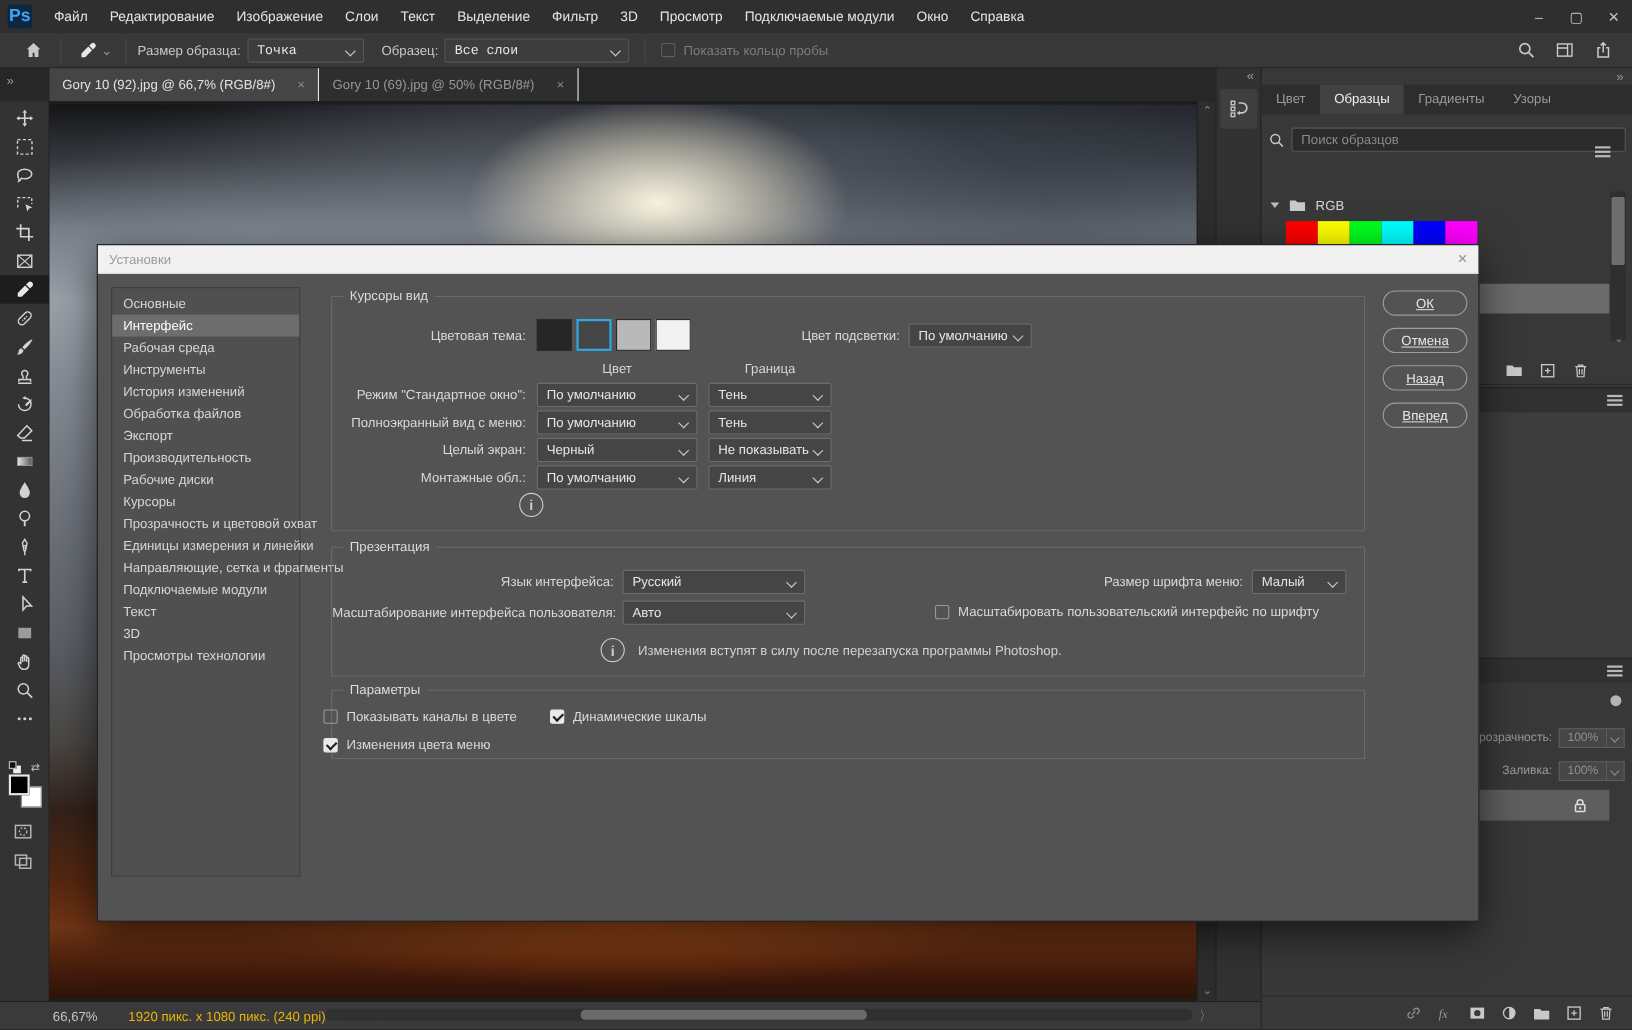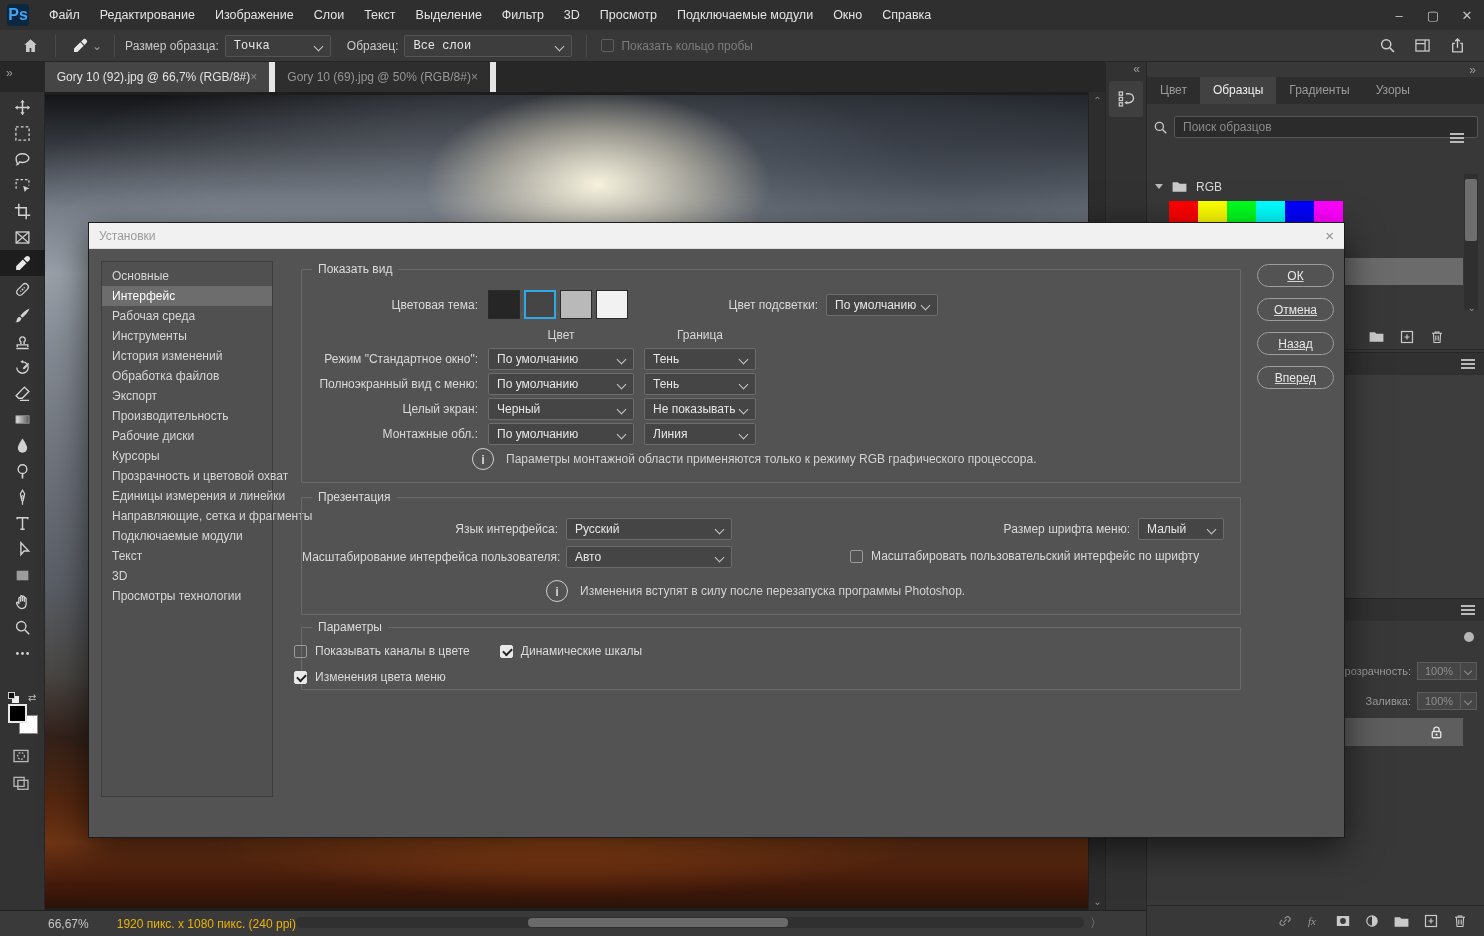--- a/index.html
+++ b/index.html
@@ -27,21 +27,21 @@
   .cb.checked { background:#e9e9e9; border-color:#e9e9e9; }
   .cb.checked::after { content:""; position:absolute; left:2px; top:2.5px; width:7px; height:4px; border-left:2px solid #222; border-bottom:2px solid #222; transform:rotate(-45deg); }
   .cb.dim { border-color:#5d5d5d; }
   .dim-text { color:#7c7c7c; }
 
   
   #tabsbar { left:0; top:62px; width:1105px; height:30px; background:#272727; display:flex; align-items:flex-end; }
   .chevr { color:#9a9a9a; font-size:12px; }
   #tab-collapse { margin:4px 0 0 6px; align-self:flex-start; }
   #doc-tabs { display:flex; margin-left:32px; height:30px; }
-  .doc-tab { display:flex; align-items:center; gap:0; padding:0 12px; height:30px; background:#2e2e2e; color:#969696; border-right:6px solid #e5e5e5; white-space:nowrap; }
+  .doc-tab { display:flex; align-items:center; gap:20px; padding:0 12px; height:30px; background:#2e2e2e; color:#969696; border-right:1px solid #e5e5e5; white-space:nowrap; }
   .doc-tab.active { background:#454545; color:#e2e2e2; }
   .tab-close { font-size:12px; color:#8d8d8d; }
 
   
   #toolrail { left:0; top:92px; width:45px; height:818px; background:#333333; border-right:1px solid #272727; }
   #tools { position:absolute; left:0; top:2px; width:45px; }
   .tool { width:45px; height:26px; display:flex; align-items:center; justify-content:center; }
   .tool.selected { background:#1d1d1d; }
   .tool svg { width:17px; height:17px; }
   #fgbg { left:8px; top:600px; }
@@ -697,21 +697,21 @@
         <div class="side-item">Прозрачность и цветовой охват</div>
         <div class="side-item">Единицы измерения и линейки</div>
         <div class="side-item">Направляющие, сетка и фрагменты</div>
         <div class="side-item">Подключаемые модули</div>
         <div class="side-item">Текст</div>
         <div class="side-item">3D</div>
         <div class="side-item">Просмотры технологии</div>
       </div>
 
     <div class="group" id="g-appearance">
-      <span class="legend">Показать вид</span>
+      <span class="legend">Курсоры вид</span>
       <div id="theme-row" class="frow">
         <span class="rlabel">Цветовая тема:</span>
         <div id="theme-swatches">
 
         <div class="theme-sw" style="background: rgb(38, 38, 38);"></div>
             <div class="theme-sw selected" style="background: rgb(69, 69, 69);"></div>
             <div class="theme-sw" style="background: rgb(185, 185, 185);"></div>
             <div class="theme-sw" style="background: rgb(242, 242, 242);"></div>
           </div>
         <span class="rlabel" id="hl-label">Цвет подсветки:</span>
@@ -758,21 +758,20 @@
             <div class="dd dd1">
               <span>По умолчанию</span>
             </div>
             <div class="dd dd2">
               <span>Линия</span>
             </div>
           </div>
         </div>
       <div id="app-info">
         <span class="info-ic"></span>
-        <span class="info-text">Параметры монтажной области применяются только к режиму RGB графического процессора.</span>
       </div>
     </div>
 
     <div class="group" id="g-present">
       <span class="legend">Презентация</span>
       <div id="pr-row1" class="frow">
         <span class="rlabel">Язык интерфейса:</span>
         <div class="dd" id="lang-dd">
             <span>Русский</span>
           </div>

